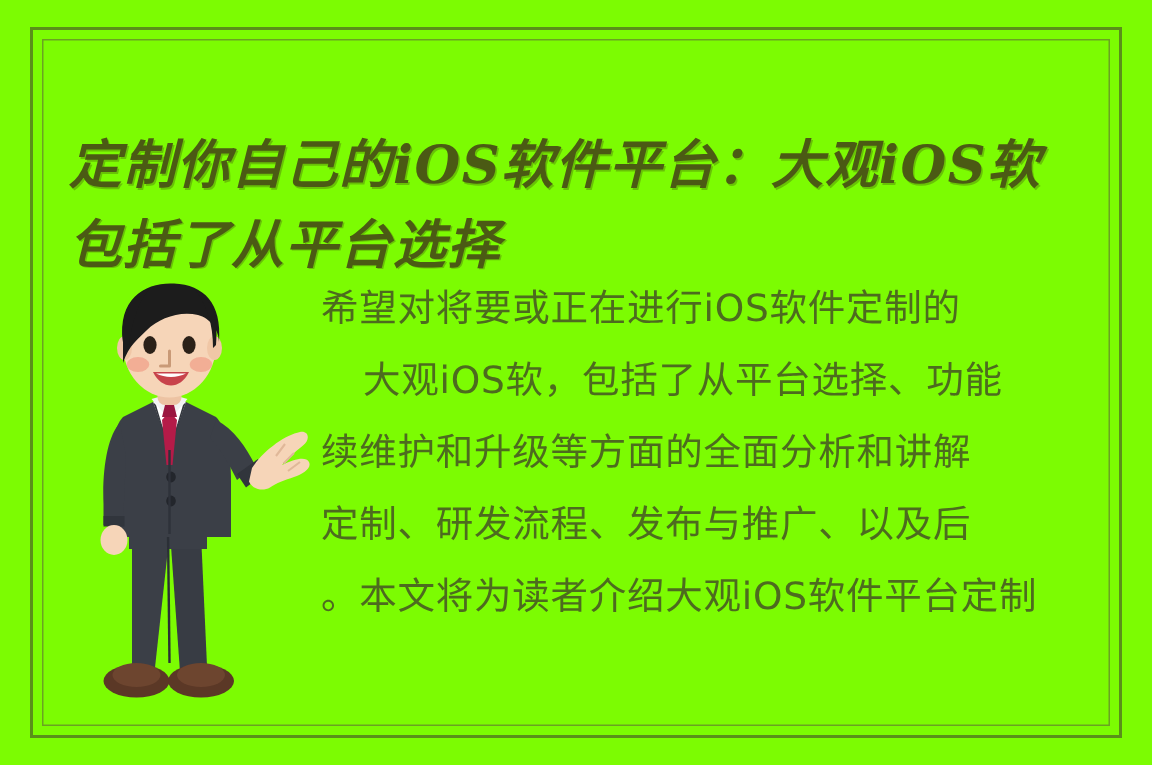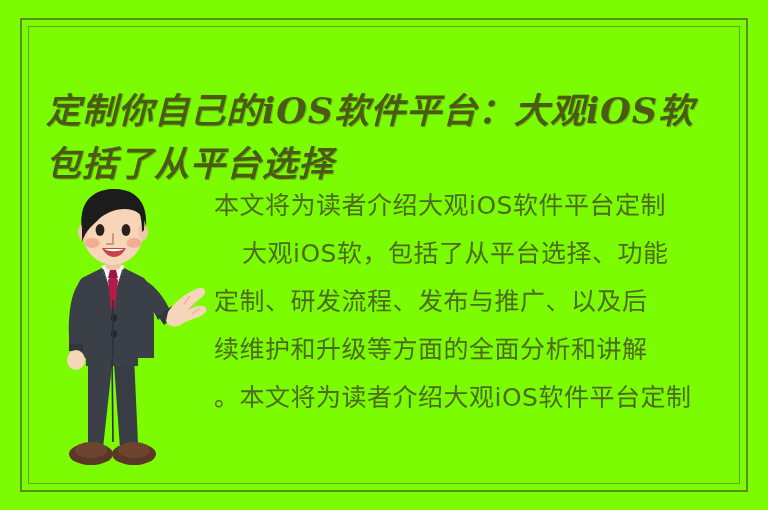--- a/index.html
+++ b/index.html
@@ -167,20 +167,20 @@
       <ellipse cx="76" cy="57" rx="7.5" ry="5" fill="#f0a08a" opacity="0.75"></ellipse>
 
       <path d="M55 48 L55 58 L49 58" stroke="#c99a77" stroke-width="2" fill="none" stroke-linecap="round" stroke-linejoin="round"></path>
 
       <path d="M44 62 C50 74 62 74 68 62 Z" fill="#c8434b"></path>
       <path d="M46 63 C52 66 60 66 66 63 Z" fill="#ffffff"></path>
     </svg>
   </div>
 
   <div class="body-block">
-    <div class="body-line">本文将为读者介绍大观iOS软件平台定制</div>
+    <div class="body-line">希望对将要或正在进行iOS软件定制的</div>
     <div class="body-line indent-1">大观iOS软，包括了从平台选择、功能</div>
+    <div class="body-line">续维护和升级等方面的全面分析和讲解</div>
     <div class="body-line">定制、研发流程、发布与推广、以及后</div>
-    <div class="body-line">续维护和升级等方面的全面分析和讲解</div>
     <div class="body-line">。本文将为读者介绍大观iOS软件平台定制</div>
   </div>
 
 </div>
 
 </body></html>

